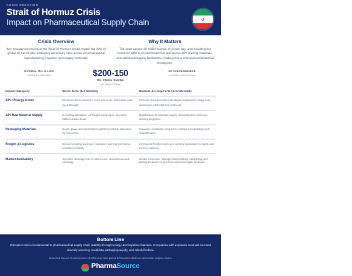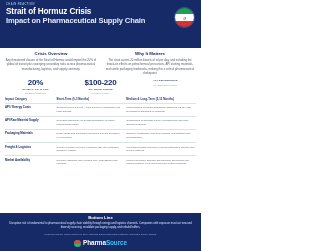--- a/index.html
+++ b/index.html
@@ -11,42 +11,42 @@
     overflow:hidden;
   }
   .page { width:201px; height:251px; position:relative; display:flex; flex-direction:column; }
 
   
   .header {
     background:#152a66;
     color:#ffffff;
     padding:4px 6px 5px 6px;
     position:relative;
-    height:48px;
+    height:32px;
     flex:none;
   }
   .eyebrow {
     font-size:2.6px;
     font-weight:bold;
     letter-spacing:0.45px;
     color:#8fb3e8;
     text-transform:uppercase;
     line-height:1;
     margin-bottom:1.5px;
   }
   .title {
     font-size:8.2px;
     font-weight:bold;
     line-height:1.04;
     letter-spacing:-0.15px;
     color:#ffffff;
   }
   .subtitle {
     font-size:7.6px;
-    font-weight:bold;
+    font-weight:normal;
     line-height:1.08;
     letter-spacing:-0.15px;
     color:#dfe8fa;
     margin-top:0.5px;
   }
   .flag-badge {
     position:absolute;
     right:6px;
     top:7px;
     width:21px;
@@ -244,26 +244,25 @@
       <div class="intro-body">Any threatened closure of the Strait of Hormuz would imperil the 20% of global oil transit plus sweeping secondary risks across pharmaceutical manufacturing, logistics, and supply continuity.</div>
     </div>
     <div class="intro-col">
       <div class="intro-head">Why It Matters</div>
       <div class="intro-body">The strait carries 20 million barrels of oil per day, and including the knock-on effects on petrochemical precursors, API starting materials, and sterile packaging feedstocks, making this a critical pharmaceutical chokepoint.</div>
     </div>
   </div>
 
   <div class="stats">
     <div class="stat">
-      <div class="stat-value">20%</div>
       <div class="stat-label">GLOBAL OIL &amp; LNG</div>
       <div class="stat-sub">transits the strait daily</div>
     </div>
     <div class="stat">
-      <div class="stat-value">$100-220</div>
+      <div class="stat-value">$200-150</div>
       <div class="stat-label">OIL PRICE SURGE</div>
       <div class="stat-sub">per barrel if closed</div>
     </div>
     <div class="stat">
       <div class="stat-label">API DEPENDENCE</div>
       <div class="stat-sub">on Asian routes exposed</div>
     </div>
   </div>
 
   <div class="table">

